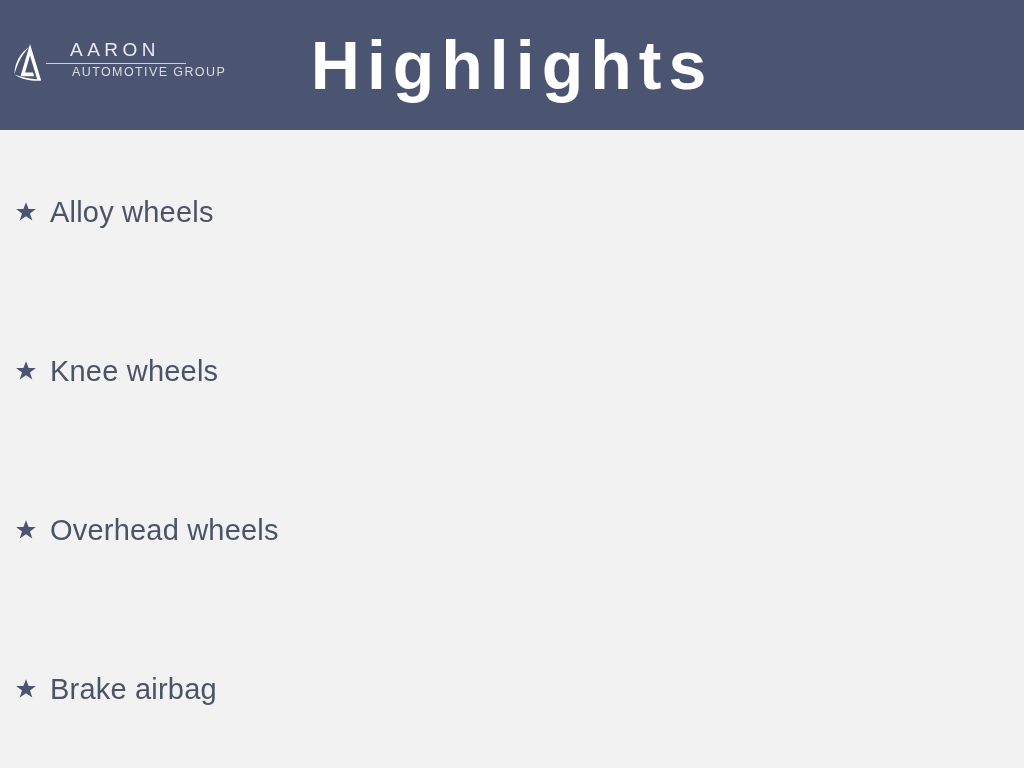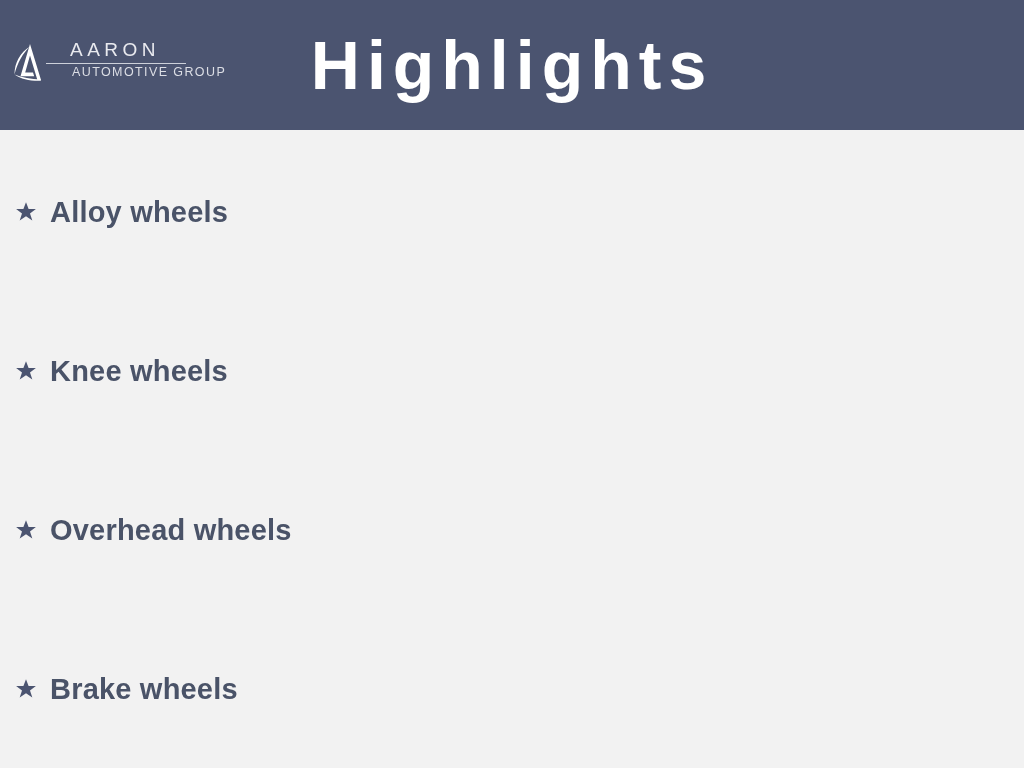--- a/index.html
+++ b/index.html
@@ -141,21 +141,21 @@
   .bullet-star svg {
     display: block;
     width: 24px;
     height: 24px;
   }
 
   .bullet-label {
     margin-left: 12px;
     color: #4a5368;
     font-size: 29px;
-    font-weight: bold;
+    font-weight: normal;
     letter-spacing: 0.2px;
     line-height: 1;
   }
 </style>
 </head>
 <body>
 
 <div class="slide">
 
   <div class="header">
@@ -210,18 +210,18 @@
       </span>
       <span class="bullet-label">Overhead wheels</span>
     </div>
 
     <div class="bullet-item" data-idx="3">
       <span class="bullet-star">
         <svg viewBox="0 0 24 24" aria-hidden="true">
           <path d="M12 2.2 L14.6 9.1 L21.9 9.1 L16.0 13.5 L18.3 20.6 L12 16.3 L5.7 20.6 L8.0 13.5 L2.1 9.1 L9.4 9.1 Z" fill="#4b5470"></path>
         </svg>
       </span>
-      <span class="bullet-label">Brake wheels</span>
+      <span class="bullet-label">Brake airbag</span>
     </div>
 
   </div>
 
 </div>
 
 </body></html>

